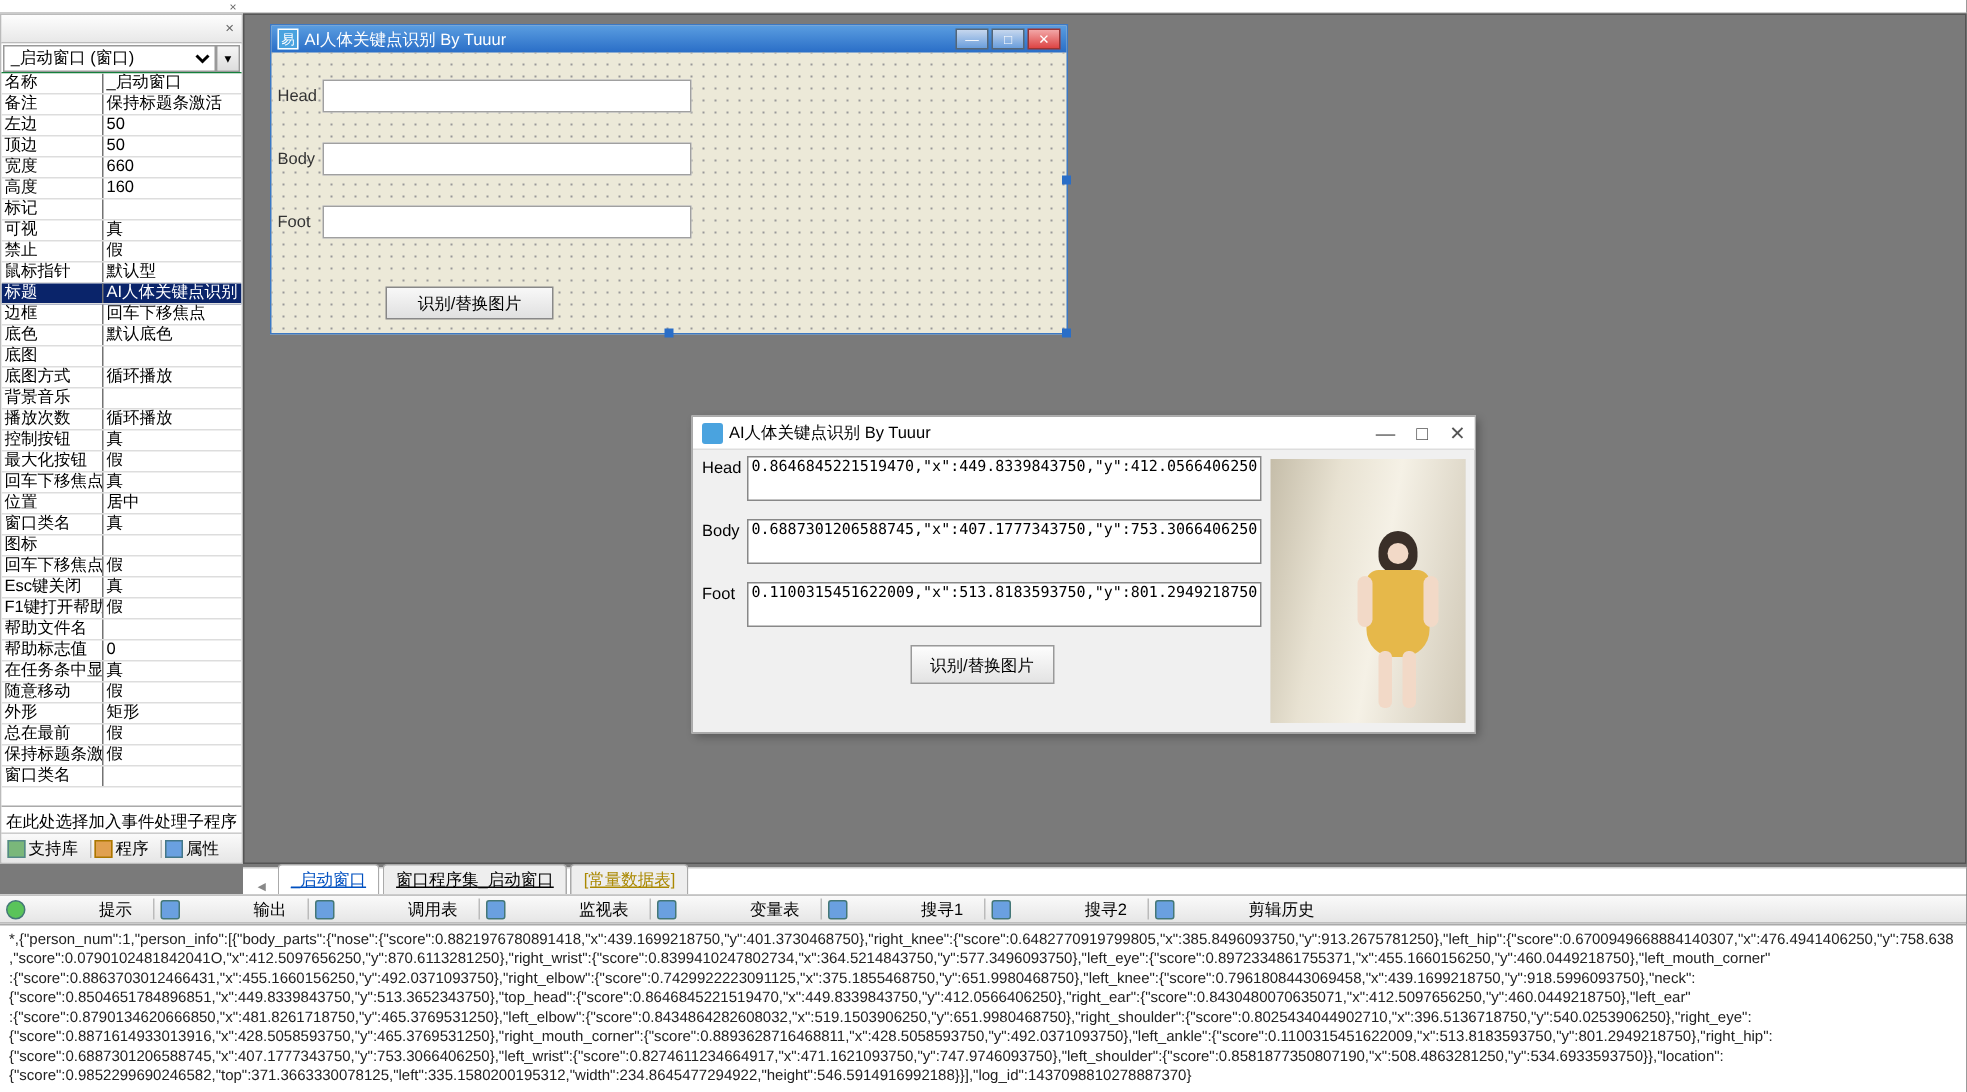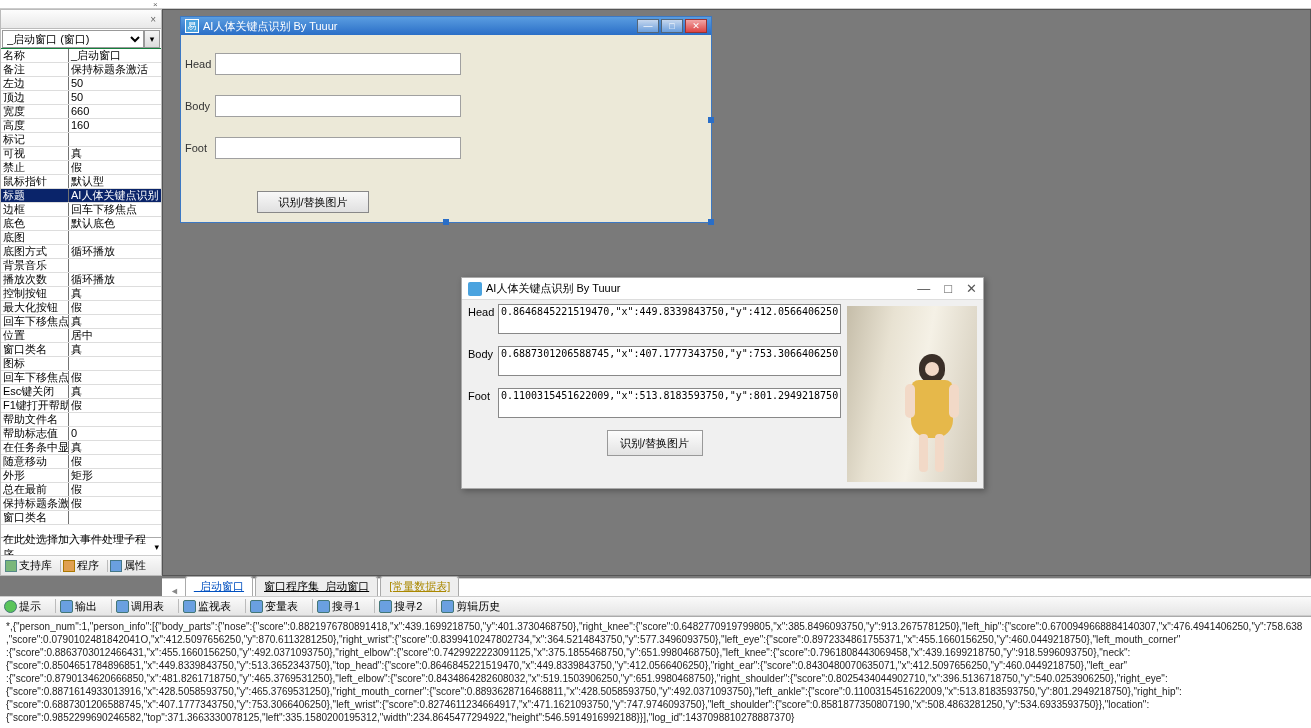--- a/index.html
+++ b/index.html
@@ -21,21 +21,21 @@
 .combo-row .arrow-btn { width: 16px; height: 18px; border: 1px solid #999; background: linear-gradient(#f5f5f5,#ddd); font-size: 9px; display: flex; align-items: center; justify-content: center; cursor: pointer; }
 
 
 .prop-grid { flex: 1; overflow-y: auto; background: #fff; }
 .prop-row { display: flex; border-bottom: 1px solid #ddd; height: 14px; line-height: 13px; }
 .prop-row .k { width: 68px; padding-left: 2px; border-right: 1px solid #737373; color: #000; font-size: 11px; overflow: hidden; white-space: nowrap; }
 .prop-row .v { flex: 1; padding-left: 2px; font-size: 11px; overflow: hidden; white-space: nowrap; }
 .prop-row.sel { background: #0a246a; color: #fff; }
 .prop-row.sel .k, .prop-row.sel .v { color: #fff; }
 
-.event-box { height: 18px; border-top: 1px solid #aaa; padding: 2px; font-size: 11px; display: flex; align-items: center; background: #fff; }
+.event-box { height: 18px; border-top: 1px solid #aaa; padding: 2px; font-size: 11px; display: flex; align-items: center; background: #fff; flex-direction: column; }
 .event-box .down { margin-left: auto; font-size: 9px; }
 
 
 .canvas { position: absolute; top: 9px; left: 162px; right: 0; bottom: 152px; background: #7a7a7a; border: 1px solid #555; }
 
 
 .design-form { position: absolute; top: 6px; left: 17px; width: 532px; height: 207px; border: 1px solid #3c78c3; background: #ece9d8; }
 .df-title { height: 18px; background: linear-gradient(#5a9de0,#2a6ec7); display: flex; align-items: center; padding: 0 4px; color: #fff; font-size: 11px; }
 .df-title .ico { width: 14px; height: 14px; background: #4aa3df; border: 1px solid #fff; margin-right: 4px; font-size: 9px; display: flex; align-items: center; justify-content: center; }
 .df-title .btns { margin-left: auto; display: flex; gap: 2px; }
@@ -75,21 +75,21 @@
 .person .leg.r { left: 30px; }
 
 
 .tabstrip { position: absolute; left: 162px; right: 0; bottom: 132px; height: 18px; background: #fff; border-top: 1px solid #ccc; display: flex; align-items: flex-end; padding-left: 8px; font-size: 11px; }
 .tabstrip .tab { padding: 2px 8px; border: 1px solid #aaa; border-bottom: none; background: #eee; margin-right: 2px; border-radius: 3px 3px 0 0; cursor: pointer; text-decoration: underline; }
 .tabstrip .tab.active { background: #fff; color: #0050c0; text-decoration: underline; }
 .tabstrip .tab.special { color: #aa8800; }
 
 
 .toolbar2 { position: absolute; left: 0; right: 0; bottom: 112px; height: 20px; background: linear-gradient(#fafafa,#e6e6e6); border-top: 1px solid #ccc; border-bottom: 1px solid #ccc; display: flex; align-items: center; padding: 0 4px; font-size: 11px; }
-.toolbar2 .ti { display: flex; align-items: center; margin-right: 10px; cursor: pointer; }
+.toolbar2 .ti { display: flex; align-items: center; margin-right: 10px; cursor: pointer; gap: 47px; }
 .toolbar2 .ti .ic { width: 13px; height: 13px; background: #6aa0e0; border: 1px solid #477; margin-right: 2px; border-radius: 2px; }
 .toolbar2 .sep { width: 1px; height: 14px; background: #bbb; margin: 0 4px; }
 .toolbar2 .ti.q .ic { background: #5ac45a; border-radius: 50%; }
 
 
 .output { position: absolute; left: 0; right: 0; bottom: 0; height: 112px; background: #fff; border-top: 1px solid #aaa; padding: 4px 6px; font-family: SimSun, "Courier New", monospace; font-size: 10px; line-height: 12px; white-space: pre-wrap; word-break: break-all; overflow: hidden; color: #222; }
 </style>
 </head>
 <body>
 

